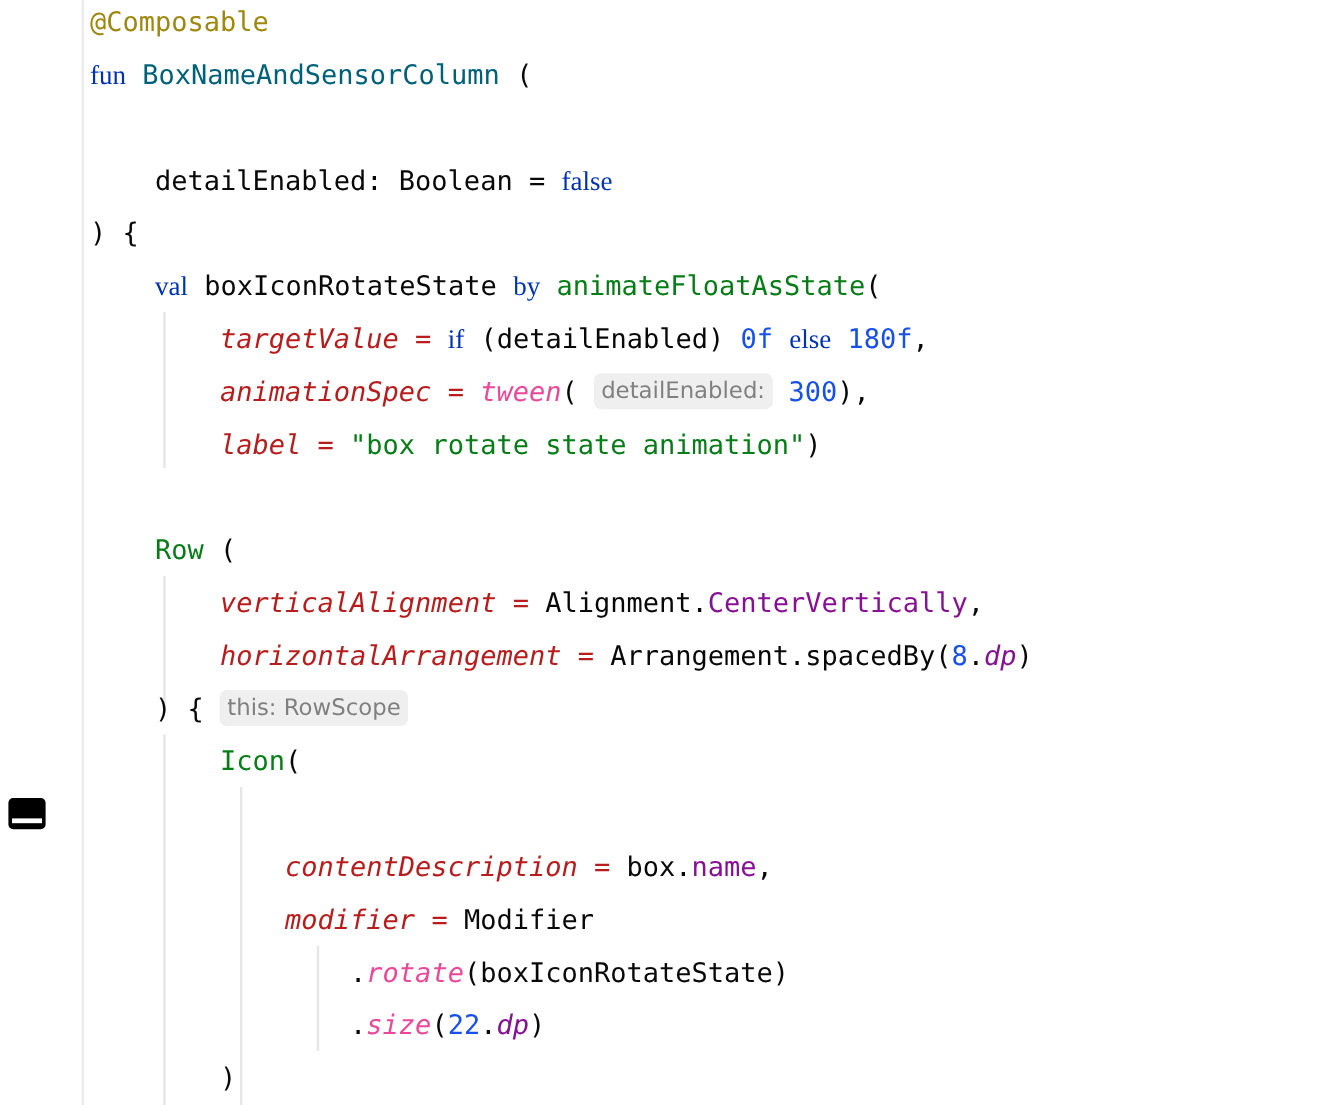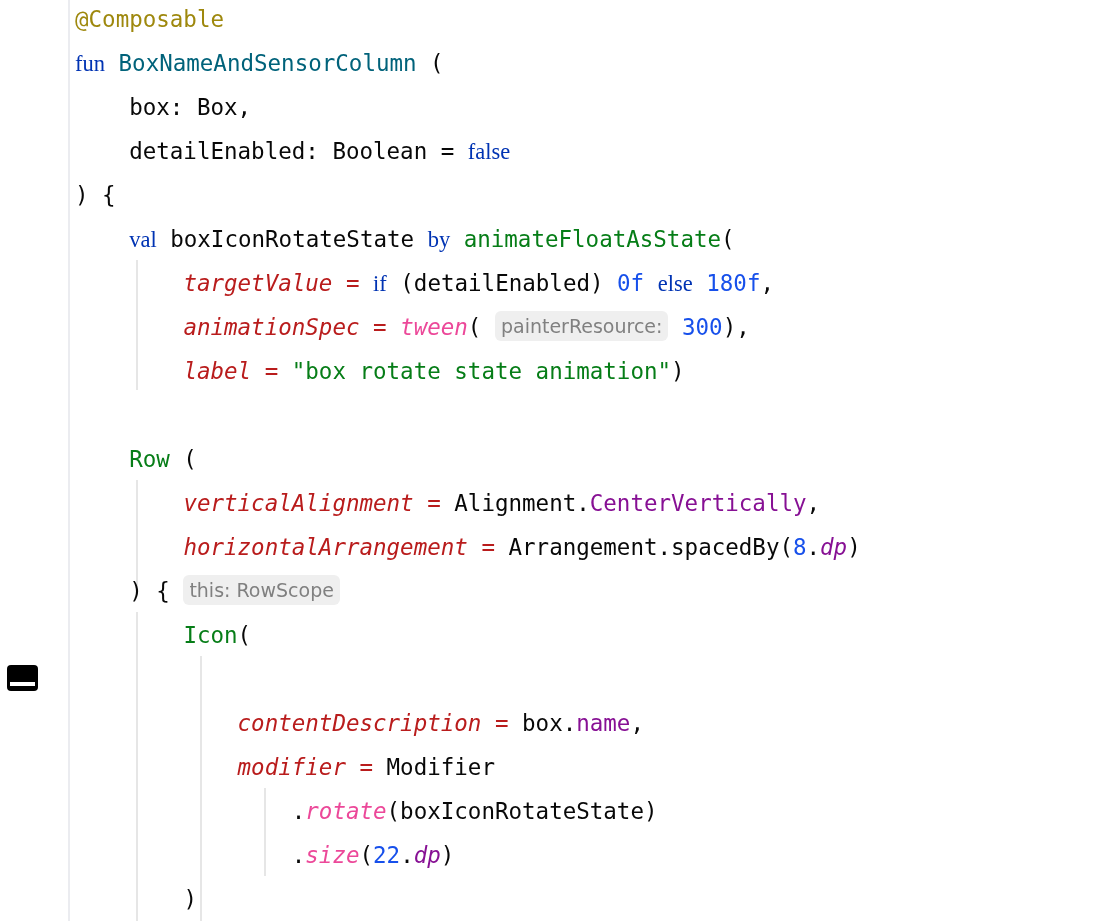--- a/index.html
+++ b/index.html
@@ -58,31 +58,30 @@
   <div class="guide" style="left:61px; top:260px; height:130px;"></div>
   <div class="guide" style="left:61px; top:480px; height:110px;"></div>
   <div class="guide" style="left:61px; top:612px; height:309px;"></div>
   <div class="guide" style="left:125px; top:656px; height:265px;"></div>
   <div class="guide" style="left:189px; top:788px; height:88px;"></div>
 
   <div class="line" style="top:-3px"><span class="ann">@Composable</span></div>
 
   <div class="line" style="top:41px"><span class="kw">fun</span> <span class="fn-decl">BoxNameAndSensorColumn</span><span> (</span></div>
 
-  <div class="line" style="top:85px"><span>    box: Box,</span></div>
 
   <div class="line" style="top:129px"><span>    detailEnabled: Boolean = </span><span class="kw">false</span></div>
 
   <div class="line" style="top:173px"><span>) {</span></div>
 
   <div class="line" style="top:217px"><span>    </span><span class="kw">val</span><span> boxIconRotateState </span><span class="kw">by</span><span> </span><span class="call">animateFloatAsState</span><span>(</span></div>
 
   <div class="line" style="top:261px"><span>        </span><span class="param">targetValue</span><span class="param"> = </span><span class="kw">if</span><span> (detailEnabled) </span><span class="num">0f</span><span> </span><span class="kw">else</span><span> </span><span class="num">180f</span><span>,</span></div>
 
-  <div class="line" style="top:305px"><span>        </span><span class="param">animationSpec</span><span class="param"> = </span><span class="ext">tween</span><span>( </span><span class="hint">painterResource:</span><span> </span><span class="num">300</span><span>),</span></div>
+  <div class="line" style="top:305px"><span>        </span><span class="param">animationSpec</span><span class="param"> = </span><span class="ext">tween</span><span>( </span><span class="hint">detailEnabled:</span><span> </span><span class="num">300</span><span>),</span></div>
 
   <div class="line" style="top:349px"><span>        </span><span class="param">label</span><span class="param"> = </span><span class="str">"box rotate state animation"</span><span>)</span></div>
 
   <div class="line" style="top:393px"><span></span></div>
 
   <div class="line" style="top:437px"><span>    </span><span class="call">Row</span><span> (</span></div>
 
   <div class="line" style="top:481px"><span>        </span><span class="param">verticalAlignment</span><span class="param"> = </span><span>Alignment.</span><span class="prop">CenterVertically</span><span>,</span></div>
 
   <div class="line" style="top:525px"><span>        </span><span class="param">horizontalArrangement</span><span class="param"> = </span><span>Arrangement.spacedBy(</span><span class="num">8</span><span>.</span><span class="ext-prop">dp</span><span>)</span></div>

